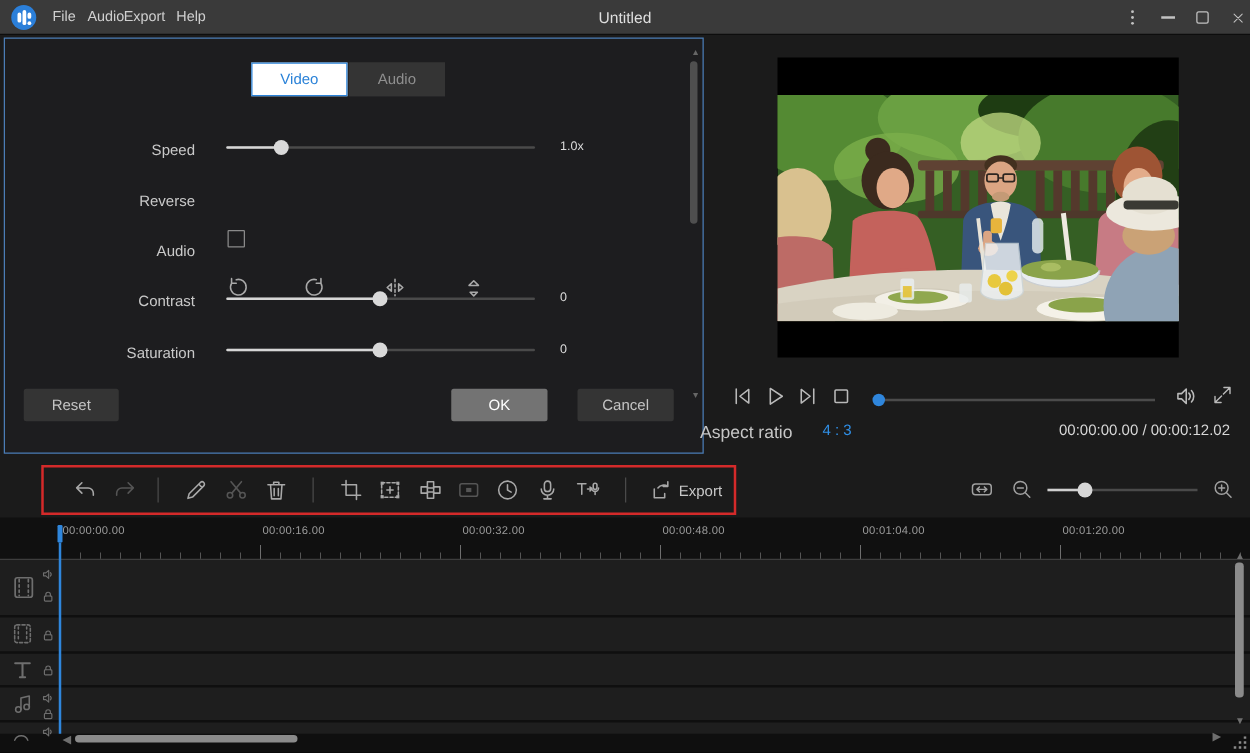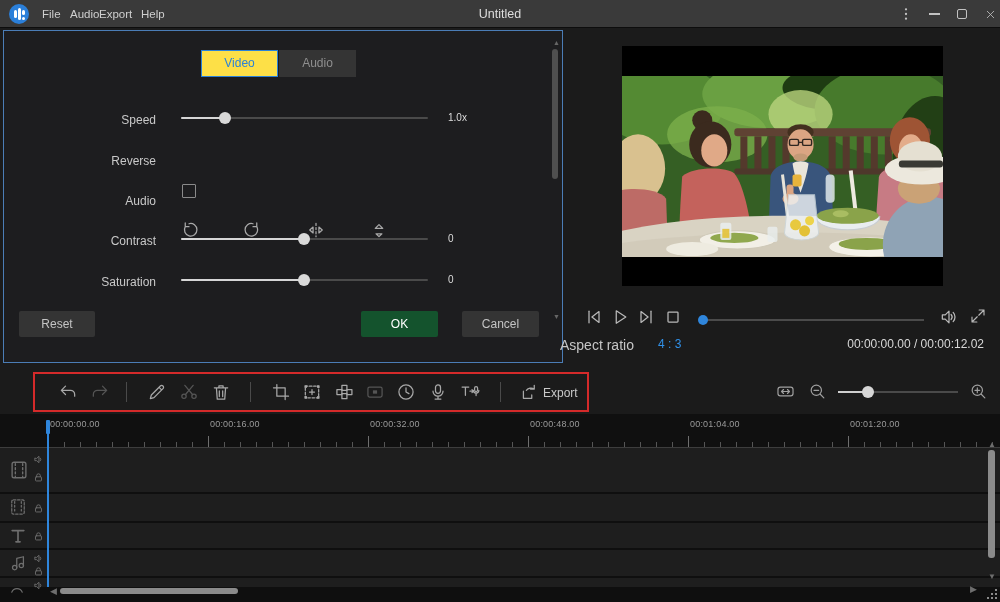--- a/index.html
+++ b/index.html
@@ -12,33 +12,33 @@
   #titlebar { position:absolute; left:0; top:0; width:1000px; height:28px; background:#3a3a3a; border-bottom:1px solid #0d0d0d; }
   #logo { position:absolute; left:9px; top:4px; width:20px; height:20px; border-radius:50%; background:#2b7fd9; }
   #logo i { position:absolute; background:#fff; width:2.5px; border-radius:2px; }
   .menu-item { position:absolute; top:0; height:28px; line-height:28px; padding:0 9px; font-size:11.5px; color:#cfcfcf; cursor:default; }
   #win-title { position:absolute; left:0; right:0; top:0; height:28px; line-height:28px; text-align:center; font-size:12.5px; color:#dedede; }
   .winbtn { position:absolute; top:0; width:28px; height:28px; display:flex; align-items:center; justify-content:center; color:#c2c2c2; }
 
   
   #panel { position:absolute; left:3px; top:30px; width:560px; height:333px; background:#1d1d1f; border:1px solid #4b7db6; }
   .tab { position:absolute; top:19px; width:77px; height:27px; line-height:25px; text-align:center; font-size:12px; }
-  .tab.active { left:197px; border:1px solid #2a82d8; color:#2a82d8; background:#fde047; }
+  .tab.active { left:197px; border:1px solid #2a82d8; color:#2a82d8; background:#ffffff; }
   .tab.inactive { left:275px; background:#343434; color:#8f8f8f; border:1px solid #343434; }
   .row-label { position:absolute; width:120px; text-align:right; font-size:12px; color:#c9c9c9; }
   .slider { position:absolute; left:177px; width:247px; height:12px; }
   .slider .track { position:absolute; left:0; right:0; top:5px; height:2px; background:#4a4a4a; border-radius:1px; }
   .slider .fill { position:absolute; left:0; top:5px; height:2px; background:#d6d6d6; border-radius:1px; }
   .slider .knob { position:absolute; top:0; width:12px; height:12px; border-radius:50%; background:#d9d9d9; margin-left:-6px; }
   .slider-val { position:absolute; font-size:10px; color:#dcdcdc; }
   #reverse-box { position:absolute; left:178px; top:153px; width:14px; height:14px; border:1px solid #8a8a8a; background:transparent; border-radius:1px; }
   .rot-ic { position:absolute; top:189px; width:20px; height:20px; color:#a9a9a9; }
   .btn { position:absolute; height:26px; font-size:12px; text-align:center; line-height:26px; border-radius:2px; }
   .btn.gray { background:#343434; color:#c4c4c4; }
-  .btn.blue { background:#14532d; color:#fff; }
+  .btn.blue { background:#737373; color:#fff; }
   
   #panel-sb { position:absolute; right:3px; top:8px; width:7px; height:300px; }
   #panel-sb .thumb { position:absolute; left:0; top:10px; width:6px; height:130px; background:#4f4f4f; border-radius:3px; }
   #panel-sb .ar { position:absolute; left:1px; font-size:7px; color:#666; }
 
   
   #preview-frame { position:absolute; left:622px; top:46px; width:321px; height:240px; background:#000; display:flex; align-items:center; justify-content:center; }
   #preview-video { width:321px; height:181px; }
   .pb-ic { position:absolute; width:20px; height:20px; color:#b9b9b9; }
   #seek { position:absolute; left:699px; top:315px; width:225px; height:10px; }

